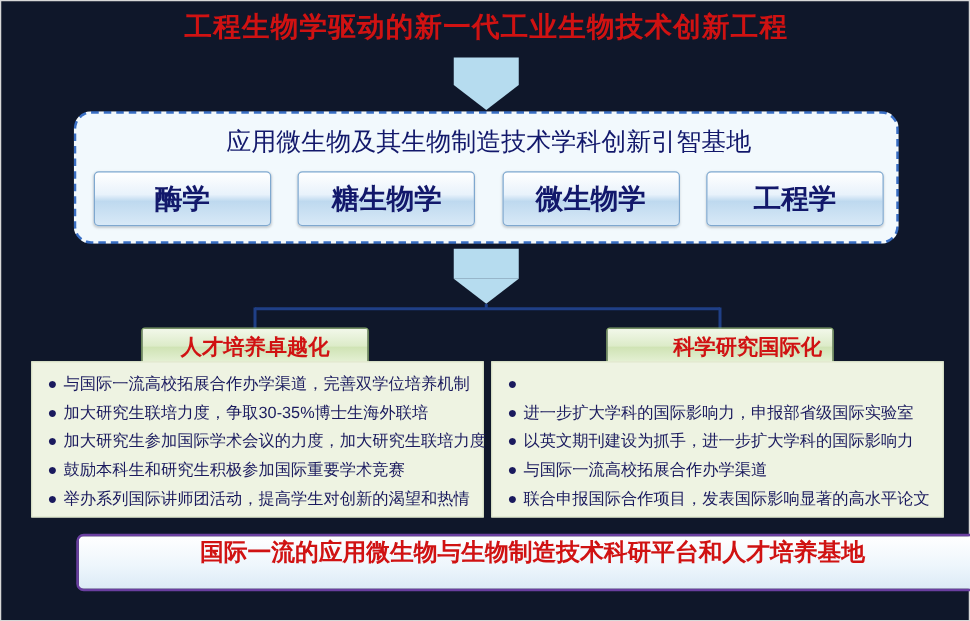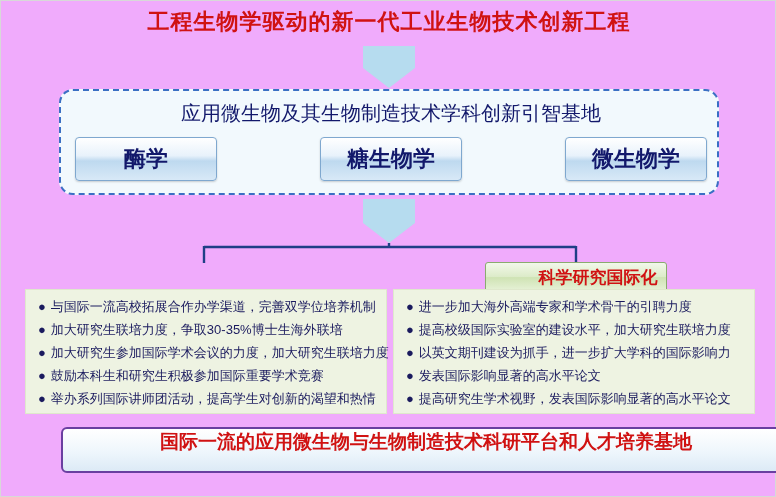--- a/index.html
+++ b/index.html
@@ -12,21 +12,21 @@
     background: #ffffff;
     font-family: "Liberation Sans", sans-serif;
     overflow: hidden;
   }
   .page {
     position: relative;
     width: 776px;
     height: 497px;
     box-sizing: border-box;
     border: 1px solid #d8d8d8;
-    background: #f0abfc;
+    background: #0f172a;
   }
 
   
   .main-title {
     position: absolute;
     left: 0;
     top: 6px;
     width: 776px;
     text-align: center;
     font-size: 22px;
@@ -184,35 +184,37 @@
     <div class="arrow-shaft" style="left:362px; top:45px; width:52px; height:22px;"></div>
     <div class="arrow-head" style="left:362px; top:67px;"></div>
   </div>
 
   <div class="dashed-panel">
     <div class="panel-title">应用微生物及其生物制造技术学科创新引智基地</div>
     <div class="subject-row">
       <div class="subject-box">酶学</div>
       <div class="subject-box">糖生物学</div>
       <div class="subject-box">微生物学</div>
+      <div class="subject-box">工程学</div>
     </div>
   </div>
 
   <div>
     <div class="arrow-shaft" style="left:362px; top:198px; width:52px; height:24px;"></div>
     <div class="arrow-head" style="left:362px; top:222px;"></div>
   </div>
 
   <svg class="connector" width="776" height="30" style="position:absolute; left:0; top:242px;">
     <line x1="203" y1="4" x2="575" y2="4"></line>
     <line x1="203" y1="3" x2="203" y2="20"></line>
     <line x1="575" y1="3" x2="575" y2="20"></line>
     <line x1="388" y1="0" x2="388" y2="5"></line>
   </svg>
 
+  <div class="col-header" id="col-header-left">人才培养卓越化</div>
   <div class="col-header" id="col-header-right">科学研究国际化</div>
 
   <div class="content-box" id="content-left">
     <div class="bullet-item">
       <span class="bullet-dot">●</span>
       <span>与国际一流高校拓展合作办学渠道，完善双学位培养机制</span>
     </div>
     <div class="bullet-item">
       <span class="bullet-dot">●</span>
       <span>加大研究生联培力度，争取30-35%博士生海外联培</span>
@@ -227,37 +229,36 @@
     </div>
     <div class="bullet-item">
       <span class="bullet-dot">●</span>
       <span>举办系列国际讲师团活动，提高学生对创新的渴望和热情</span>
     </div>
   </div>
 
   <div class="content-box" id="content-right">
     <div class="bullet-item">
       <span class="bullet-dot">●</span>
-      <span>进一步加大海外高端专家和学术骨干的引聘力度</span>
-    </div>
-    <div class="bullet-item">
-      <span class="bullet-dot">●</span>
-      <span>提高校级国际实验室的建设水平，加大研究生联培力度</span>
+    </div>
+    <div class="bullet-item">
+      <span class="bullet-dot">●</span>
+      <span>进一步扩大学科的国际影响力，申报部省级国际实验室</span>
     </div>
     <div class="bullet-item">
       <span class="bullet-dot">●</span>
       <span>以英文期刊建设为抓手，进一步扩大学科的国际影响力</span>
     </div>
     <div class="bullet-item">
       <span class="bullet-dot">●</span>
-      <span>发表国际影响显著的高水平论文</span>
-    </div>
-    <div class="bullet-item">
-      <span class="bullet-dot">●</span>
-      <span>提高研究生学术视野，发表国际影响显著的高水平论文</span>
+      <span>与国际一流高校拓展合作办学渠道</span>
+    </div>
+    <div class="bullet-item">
+      <span class="bullet-dot">●</span>
+      <span>联合申报国际合作项目，发表国际影响显著的高水平论文</span>
     </div>
   </div>
 
   <div class="footer-box">
     <span class="footer-text">国际一流的应用微生物与生物制造技术科研平台和人才培养基地</span>
   </div>
 
 </div>
 
 </body></html>

